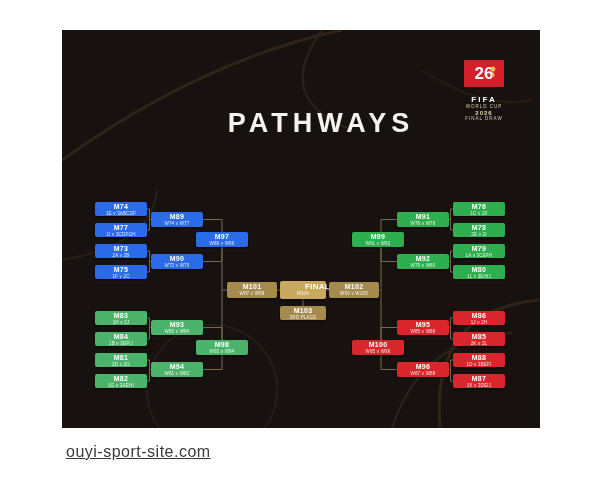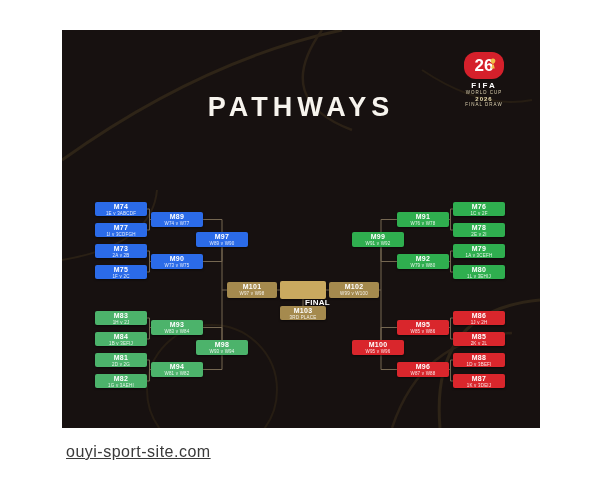--- a/index.html
+++ b/index.html
@@ -1,36 +1,36 @@
 <!DOCTYPE html>
 <html><head>
 <meta charset="utf-8">
 <style>
   html,body{margin:0;padding:0;background:#ffffff;font-family:"Liberation Sans",sans-serif;}
   .canvas{position:relative;width:600px;height:480px;background:#ffffff;overflow:hidden;}
   .panel{position:absolute;left:62px;top:30px;width:478px;height:398px;background:#171110;overflow:hidden;}
   .curves{position:absolute;left:0;top:0;width:478px;height:398px;}
-  .title{position:absolute;left:0;top:62px;width:478px;text-align:center;
-         color:#f7f4ee;font-size:27px;font-weight:800;letter-spacing:5px;}
+  .title{position:absolute;left:0;top:78px;width:478px;text-align:center;
+         color:#f7f4ee;font-size:27px;font-weight:800;letter-spacing:5px;padding-left:20px;}
   
   .logo{position:absolute;left:393px;top:22px;width:58px;text-align:center;color:#ffffff;}
-  .badge{position:relative;width:40px;height:27px;margin:0 auto;background:#d5202b;border-radius:12px;
+  .badge{position:relative;width:40px;height:27px;margin:8px auto;background:#d5202b;border-radius:0;
          display:flex;align-items:center;justify-content:center;color:#ffffff;
          font-weight:800;font-size:17px;letter-spacing:0px;line-height:27px;}
   .badge .trophy{position:absolute;right:7px;top:6px;}
   .fifa{font-size:8px;font-weight:800;letter-spacing:2px;margin-top:2px;color:#ffffff;}
   .logoline{font-size:4.5px;letter-spacing:1px;color:#d9cfae;line-height:6px;}
   .logoline.year{font-size:6px;font-weight:700;color:#e9dcae;}
   
   .connectors{position:absolute;left:0;top:0;width:600px;height:480px;pointer-events:none;}
   .match{position:absolute;border-radius:2px;color:#ffffff;text-align:center;
          box-shadow:0 1px 2px rgba(0,0,0,.5);}
   .mid{font-size:7px;font-weight:800;line-height:8px;padding-top:1px;letter-spacing:.3px;}
   .msub{font-size:4.5px;line-height:5px;color:rgba(255,255,255,.88);letter-spacing:.2px;}
-  .match.big .mid{font-size:8px;line-height:9px;padding-top:17px;margin-left:25px;}
+  .match.big .mid{font-size:8px;line-height:9px;padding-top:1px;margin-left:25px;}
   .watermark{position:absolute;left:66px;top:443px;font-size:16px;color:#3a3a3a;
              text-decoration:underline;letter-spacing:.5px;}
 </style>
 </head>
 <body>
 
 <div class="canvas">
 
   <div class="panel">
 

